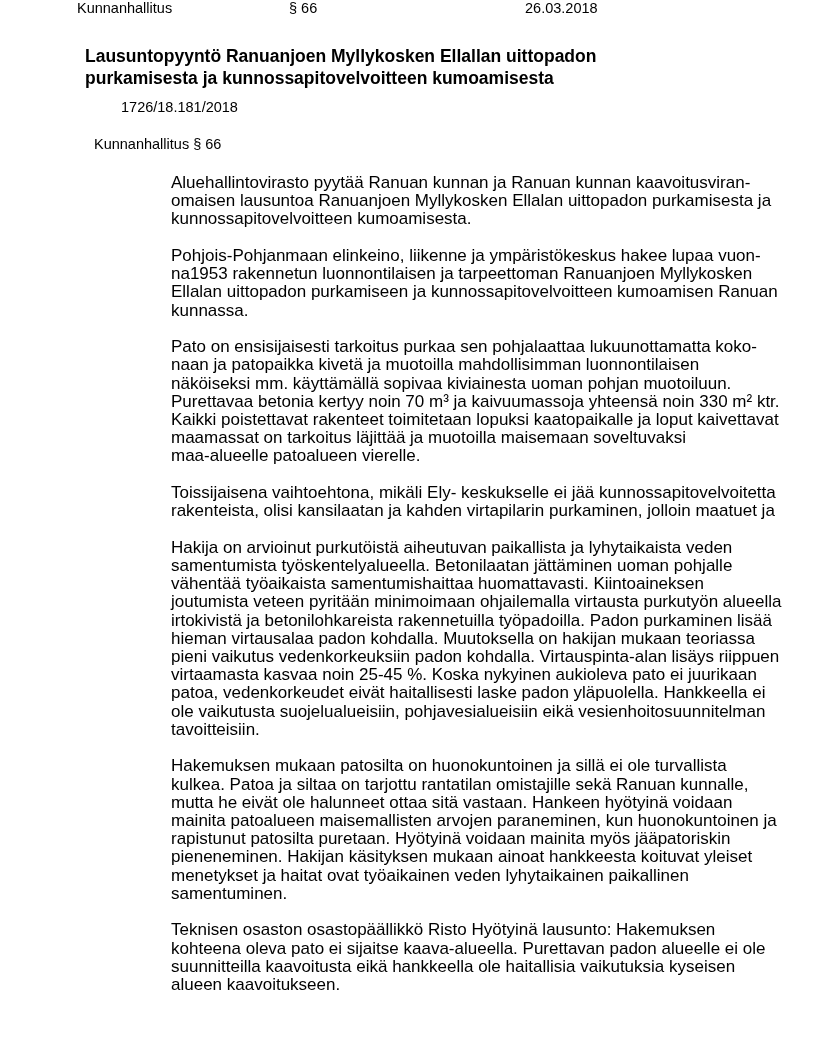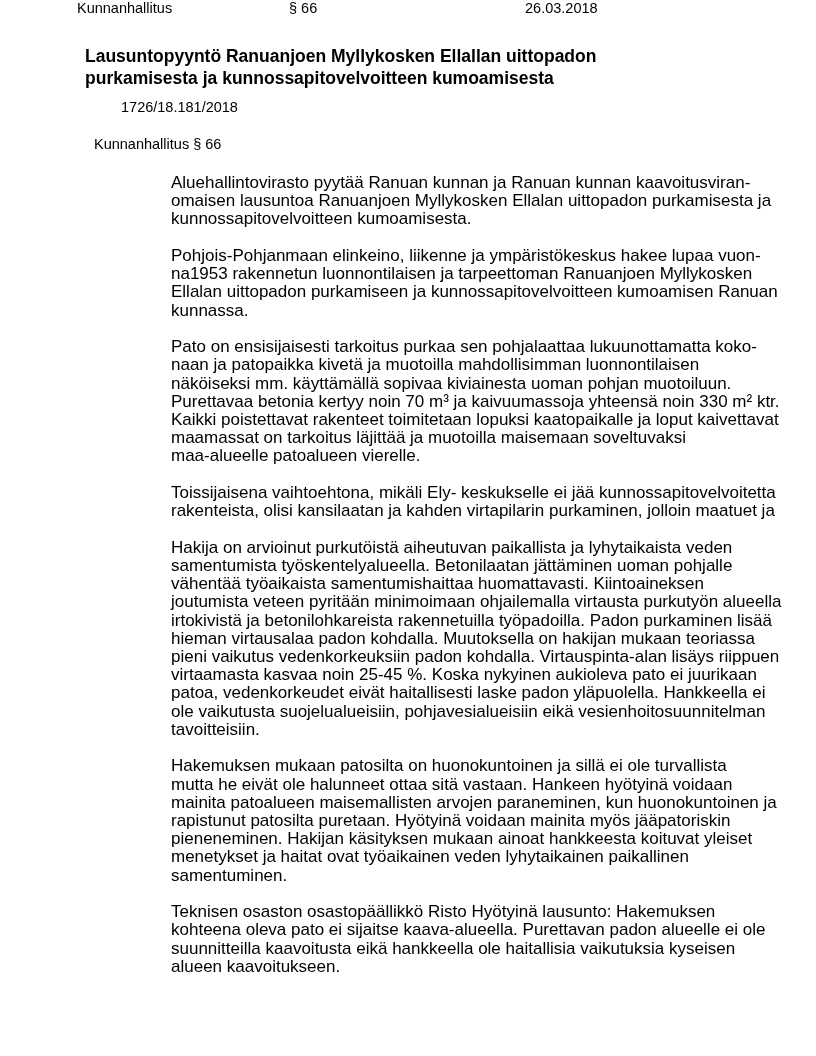--- a/index.html
+++ b/index.html
@@ -128,20 +128,21 @@
     <span class="line">irtokivistä ja betonilohkareista rakennetuilla työpadoilla. Padon purkaminen lisää</span>
     <span class="line">hieman virtausalaa padon kohdalla. Muutoksella on hakijan mukaan teoriassa</span>
     <span class="line">pieni vaikutus vedenkorkeuksiin padon kohdalla. Virtauspinta-alan lisäys riippuen</span>
     <span class="line">virtaamasta kasvaa noin 25-45 %. Koska nykyinen aukioleva pato ei juurikaan</span>
     <span class="line">patoa, vedenkorkeudet eivät haitallisesti laske padon yläpuolella. Hankkeella ei</span>
     <span class="line">ole vaikutusta suojelualueisiin, pohjavesialueisiin eikä vesienhoitosuunnitelman</span>
     <span class="line">tavoitteisiin.</span>
   </p>
   <p class="para">
     <span class="line">Hakemuksen mukaan patosilta on huonokuntoinen ja sillä ei ole turvallista</span>
+    <span class="line">kulkea. Patoa ja siltaa on tarjottu rantatilan omistajille sekä Ranuan kunnalle,</span>
     <span class="line">mutta he eivät ole halunneet ottaa sitä vastaan. Hankeen hyötyinä voidaan</span>
     <span class="line">mainita patoalueen maisemallisten arvojen paraneminen, kun huonokuntoinen ja</span>
     <span class="line">rapistunut patosilta puretaan. Hyötyinä voidaan mainita myös jääpatoriskin</span>
     <span class="line">pieneneminen. Hakijan käsityksen mukaan ainoat hankkeesta koituvat yleiset</span>
     <span class="line">menetykset ja haitat ovat työaikainen veden lyhytaikainen paikallinen</span>
     <span class="line">samentuminen.</span>
   </p>
   <p class="para">
     <span class="line">Teknisen osaston osastopäällikkö Risto Hyötyinä lausunto: Hakemuksen</span>
     <span class="line">kohteena oleva pato ei sijaitse kaava-alueella. Purettavan padon alueelle ei ole</span>

